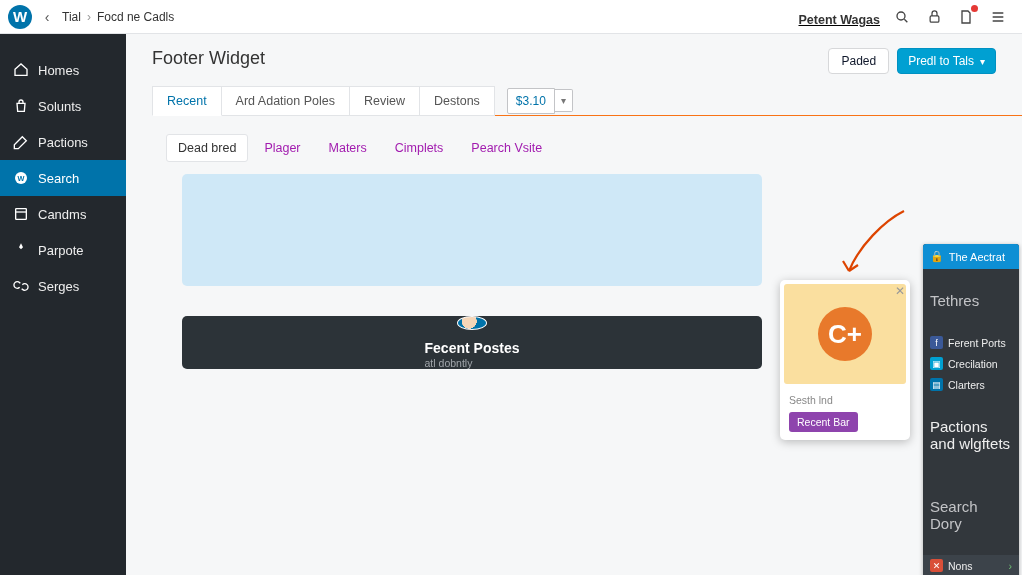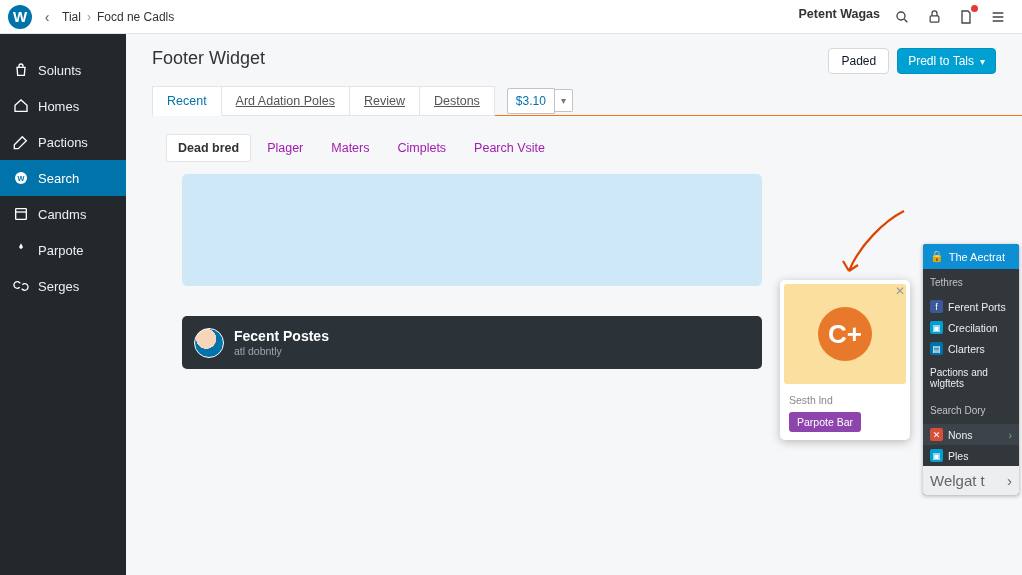--- a/index.html
+++ b/index.html
@@ -3,61 +3,61 @@
   <meta charset="utf-8">
   <style>
     * { box-sizing: border-box; margin: 0; padding: 0; }
     body { font-family: -apple-system, BlinkMacSystemFont, "Segoe UI", Arial, sans-serif; background: #f6f7f8; width: 1022px; height: 575px; overflow: hidden; }
     .topbar { height: 34px; background: #fff; border-bottom: 1px solid #e2e4e7; display: flex; align-items: center; padding: 0 8px; gap: 6px; }
     .wp-logo { width: 24px; height: 24px; background: #0073aa; border-radius: 50%; display:flex; align-items:center; justify-content:center; color:#fff; font-weight:700; font-size:15px; }
     .nav-arrow { width:18px; height:18px; display:flex; align-items:center; justify-content:center; color:#555; font-size:14px; cursor:pointer; }
     .crumb { font-size: 12px; color: #333; }
     .crumb.divider { color:#999; }
     .flex-grow { flex: 1; }
-    .top-right { display:flex; align-items:flex-start; gap:12px; padding-right:6px; }
+    .top-right { display:flex; align-items:flex-end; gap:12px; padding-right:6px;text-decoration:underline; }
     .top-label { font-weight:600; font-size:12.5px; color:#333; }
     .icon-btn { width:20px; height:20px; display:flex; align-items:center; justify-content:center; color:#444; cursor:pointer; position:relative; }
     .icon-btn.badge::after { content:''; position:absolute; top:-2px; right:-2px; width:7px; height:7px; background:#e53935; border-radius:50%; }
     .main { display:flex; height: calc(575px - 34px); }
     .sidebar { background:#23282d; width:126px; display:flex; flex-direction:column; padding-top:18px; }
     .side-item { display:flex; align-items:center; gap:8px; padding:9px 12px; color:#eee; font-size:13px; cursor:pointer; position:relative; }
     .side-item .sico { width:18px; height:18px; display:flex; align-items:center; justify-content:center; }
     .side-item.active { background:#0073aa; color:#fff; }
     .side-item.active::after { content:''; position:absolute; right:-7px; top:50%; transform:translateY(-50%); width:0; height:0; border-top:7px solid transparent; border-bottom:7px solid transparent; border-left:7px solid #0073aa; }
     .content { flex:1; position:relative; background:#f6f7f8; overflow:visible; }
     .header-row { display:flex; align-items:flex-start; padding:14px 26px 10px; }
     .page-title { font-size:18px; color:#333; font-weight:400; }
     .pill-btn { border:1px solid #d7d8da; background:#fff; color:#0f172a; font-size:12px; padding:5px 12px; border-radius:4px; cursor:pointer; }
     .blue-btn { background:#00a0d2; border-color:#0091c2; color:#fff; display:flex; align-items:center; gap:6px; padding:5px 10px; }
     .blue-btn .chev { font-size:10px; }
     .tabs1 { display:flex; border-bottom:1px solid #f97316; margin:2px 0 0 26px; }
     .tabs1 .tab { background:#fff; border:1px solid #e2e4e7; margin-bottom:-1px; color:#555; font-size:12.5px; padding:7px 14px; cursor:pointer; }
     .tabs1 .tab.active { color:#0073aa; border-bottom-color:#fff; }
-    .tabs1 .tab + .tab { border-left:none;text-decoration:underline; }
+    .tabs1 .tab + .tab { border-left:none; }
     .select-wrap { display:flex; margin-left:12px; align-items:center; }
     .select-val { border:1px solid #c3c4c7; background:#fff; color:#0073aa; font-size:12px; padding:5px 8px; border-radius:2px 0 0 2px; }
     .select-dd { border:1px solid #c3c4c7; border-left:none; background:#fff; color:#777; font-size:10px; padding:5px 6px; border-radius:0 2px 2px 0; cursor:pointer; }
     .tabs2 { display:flex; margin:18px 0 12px 40px; gap:4px; }
     .tabs2 .stab { border:1px solid transparent; color:#a21caf; font-size:12.5px; padding:6px 11px; border-radius:3px; cursor:pointer; }
-    .tabs2 .stab.active { border:1px solid #e2e4e7; background:#fff; color:#333; font-weight:700; }
+    .tabs2 .stab.active { border:1px solid #e2e4e7; background:#fff; color:#333; font-weight:400; }
     .dropzone { margin:0 0 0 56px; width:580px; height:112px; background:#cfe8f7; border-radius:5px; }
-    .widget-dark { margin:30px 0 0 56px; width:580px; height:53px; background:#2c3338; border-radius:5px; display:flex; align-items:center; gap:10px; padding:0 12px; }
+    .widget-dark { margin:30px 0 0 56px; width:580px; height:53px; background:#2c3338; border-radius:5px; display:flex; align-items:center; gap:10px; padding:0 12px;flex-direction:column; }
     .avatar { width:30px; height:30px; border-radius:50%; background:radial-gradient(circle at 40% 35%, #f5d6b8 40%, #0073aa 41%); border:1px solid #fff; }
     .wtext .t1 { color:#fff; font-size:14px; font-weight:600; }
     .wtext .t2 { color:#a0a5aa; font-size:10.5px; margin-top:1px; }
     .popup { position:absolute; top:246px; left:654px; width:130px; background:#fff; border-radius:5px; box-shadow:0 2px 10px rgba(0,0,0,.25); padding-bottom:8px; }
     .popup .close { position:absolute; top:4px; right:5px; color:#999; font-size:12px; cursor:pointer; }
     .popup .thumb { width:122px; height:100px; margin:4px; background:#fadf9f; border-radius:3px; display:flex; align-items:center; justify-content:center; }
     .thumb .ccircle { width:54px; height:54px; border-radius:50%; background:#e8792b; color:#fff; display:flex; align-items:center; justify-content:center; font-size:26px; font-weight:700; }
     .popup .cap { color:#888; font-size:10.5px; padding:6px 9px 3px; }
     .popup .pbtn { margin:3px 9px 0; display:inline-block; background:#8e44ad; color:#fff; font-size:10.5px; padding:4px 8px; border-radius:3px; cursor:pointer; }
     .wpanel { position:absolute; top:210px; left:797px; width:96px; background:#32373c; color:#fff; border-radius:3px; overflow:hidden; box-shadow:0 1px 4px rgba(0,0,0,.3); }
     .wpanel .whead { background:#0e8fd4; display:flex; align-items:center; gap:5px; padding:6px 7px; font-size:11px; }
     .wpanel .wbody { font-size:11px; }
-    .wpanel .wsec { padding:8px 7px; color:#c3c4c7; font-size:10px; }
+    .wpanel .wsec { padding:23px 7px; color:#c3c4c7; font-size:15px; }
     .wpanel .wrow { display:flex; align-items:center; gap:5px; padding:4px 7px; cursor:pointer; font-size:10.5px; color:#eee; }
     .wpanel .wrow .wico { width:13px; height:13px; display:flex; align-items:center; justify-content:center; border-radius:2px; font-size:9px; }
     .wico.fb { background:#3b5998; color:#fff; }
     .wico.cn { background:#00a0d2; color:#fff; }
     .wico.cl { background:#0073aa; color:#fff; }
     .wico.non { background:#d94f38; color:#fff; }
     .wpanel .wrow.sel { background:#3c434a; }
     .wpanel .wfoot { background:#eceeef; color:#666; font-size:15px; padding:6px 7px; display:flex; justify-content:space-between; align-items:center; }
     .arrow-svg { position:absolute; top:172px; left:698px; width:90px; height:80px; pointer-events:none; }
   </style>
@@ -98,32 +98,32 @@
         </svg>
       </div>
   </div>
 </div>
 
 <div class="main">
   <div class="sidebar">
     <div class="side-item">
         <span class="sico">
           <svg width="16" height="16" viewBox="0 0 24 24" fill="none" stroke="#fff" stroke-width="2">
+            <path d="M3 11 12 3l9 8v9H3z"></path>
+          </svg>
+        </span>
+        <span>Homes</span>
+      </div>
+    <div class="side-item">
+        <span class="sico">
+          <svg width="16" height="16" viewBox="0 0 24 24" fill="none" stroke="#fff" stroke-width="2">
             <path d="M6 8h12l-1 12H7zM9 8V6a3 3 0 1 1 6 0v2"></path>
           </svg>
         </span>
         <span>Solunts</span>
-      </div>
-    <div class="side-item">
-        <span class="sico">
-          <svg width="16" height="16" viewBox="0 0 24 24" fill="none" stroke="#fff" stroke-width="2">
-            <path d="M3 11 12 3l9 8v9H3z"></path>
-          </svg>
-        </span>
-        <span>Homes</span>
       </div>
     <div class="side-item">
         <span class="sico">
           <svg width="16" height="16" viewBox="0 0 24 24" fill="none" stroke="#fff" stroke-width="2">
             <path d="m14 4 6 6-12 12H2v-6z"></path>
           </svg>
         </span>
         <span>Pactions</span>
       </div>
     <div class="side-item active">
@@ -208,21 +208,21 @@
       </svg>
 
     <div class="popup">
       <div class="close">✕</div>
       <div class="thumb">
           <div class="ccircle">
             <span>C+</span>
           </div>
         </div>
       <div class="cap">Sesth lnd</div>
-      <div class="pbtn">Parpote Bar</div>
+      <div class="pbtn">Recent Bar</div>
     </div>
 
     <div class="wpanel">
       <div class="whead">
           <span>🔒</span>
           <span>The Aectrat</span>
         </div>
       <div class="wbody">
         <div class="wsec">Tethres</div>
         <div class="wrow">

